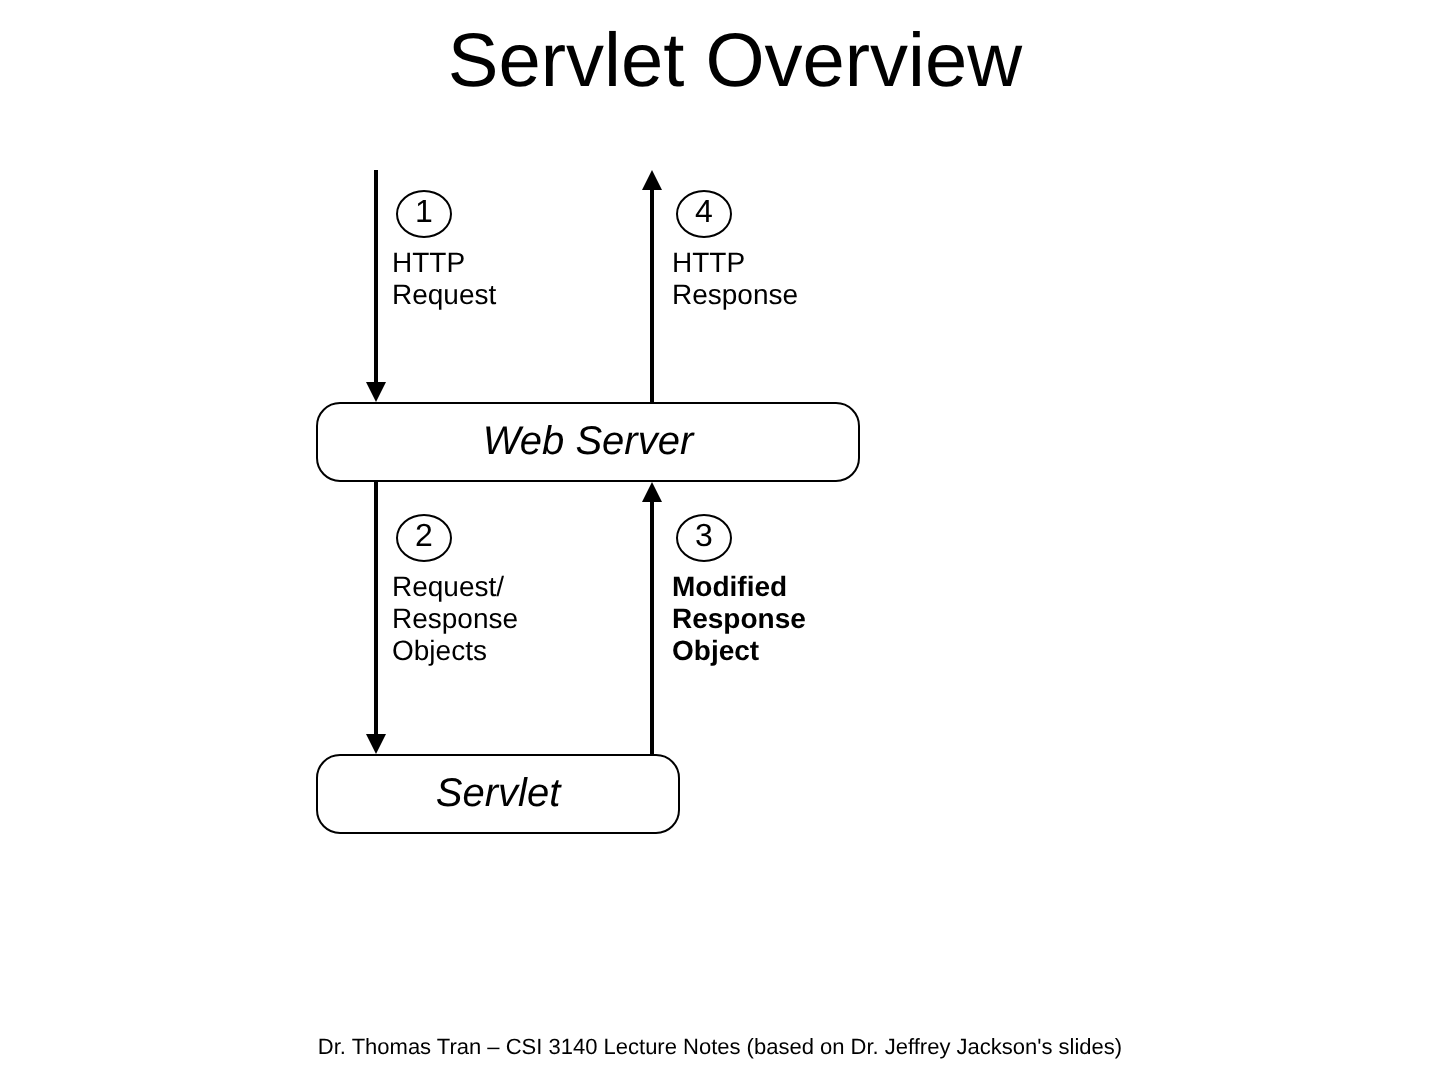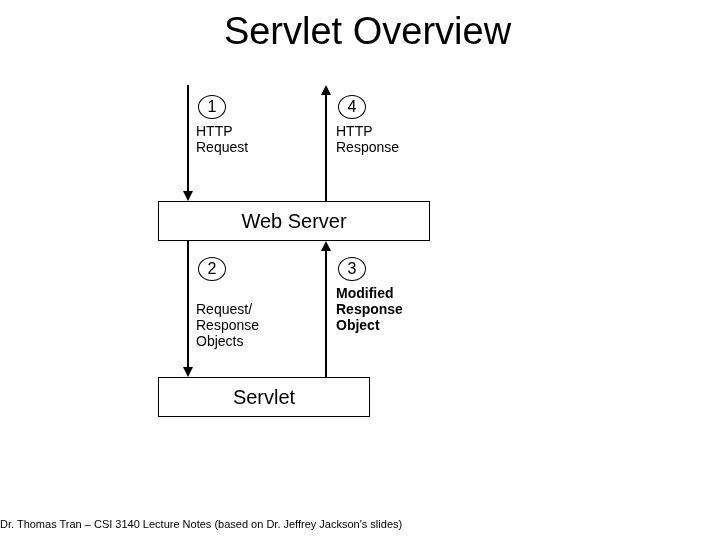--- a/index.html
+++ b/index.html
@@ -26,26 +26,27 @@
     position: absolute;
     top: 85px;
     left: 150px;
     width: 350px;
     height: 400px;
   }
   .box {
     position: absolute;
     border: 1px solid #000;
     background: #fff;
-    border-radius: 0;
+    border-radius: 12px;
     font-size: 20px;
     display: flex;
     align-items: center;
     justify-content: center;
     padding: 4px 8px;
+    font-style: italic;
   }
   .circle {
     position: absolute;
     border: 1px solid #000;
     background: #fff;
     border-radius: 50%;
     width: 28px;
     height: 24px;
     font-size: 16px;
     display: flex;
@@ -74,21 +75,21 @@
     width: 0; height: 0;
     border-left: 5px solid transparent;
     border-right: 5px solid transparent;
     border-bottom: 10px solid #000;
   }
   .footer {
     position: absolute;
     bottom: 10px;
     left: 0;
     width: 720px;
-    text-align: left;
+    text-align: center;
     font-size: 11px;
     color: #000;
   }
 </style>
 </head>
 <body>
 
 <div class="title">Servlet Overview</div>
 
 <div class="diagram">
@@ -109,26 +110,26 @@
 
   <div class="box" style="left:8px; top:116px; width:272px; height:40px;">Web Server</div>
 
   <div class="arrow-line" style="left:37px; top:156px; width:2px; height:128px;"></div>
   <div class="arrow-head-down" style="left:33px; top:282px;"></div>
 
   <div class="arrow-line" style="left:175px; top:166px; width:2px; height:126px;"></div>
   <div class="arrow-head-up" style="left:171px; top:156px;"></div>
 
   <div class="circle" style="left:48px; top:172px;">2</div>
-  <div class="lbl" style="left:46px; top:216px; white-space:pre;">Request/
+  <div class="lbl" style="left:46px; top:200px; white-space:pre;">Request/
 Response
 Objects</div>
 
   <div class="circle" style="left:188px; top:172px;">3</div>
   <div class="lbl" style="left:186px; top:200px; white-space:pre;font-weight:bold;">Modified
 Response
 Object</div>
 
-  <div class="box" style="left:8px; top:292px; width:212px; height:40px;">Servlet</div>
+  <div class="box" style="left:8px; top:292px; width:182px; height:40px;">Servlet</div>
 
 </div>
 
 <div class="footer">Dr. Thomas Tran – CSI 3140 Lecture Notes (based on Dr. Jeffrey Jackson's slides)</div>
 
 </body></html>

